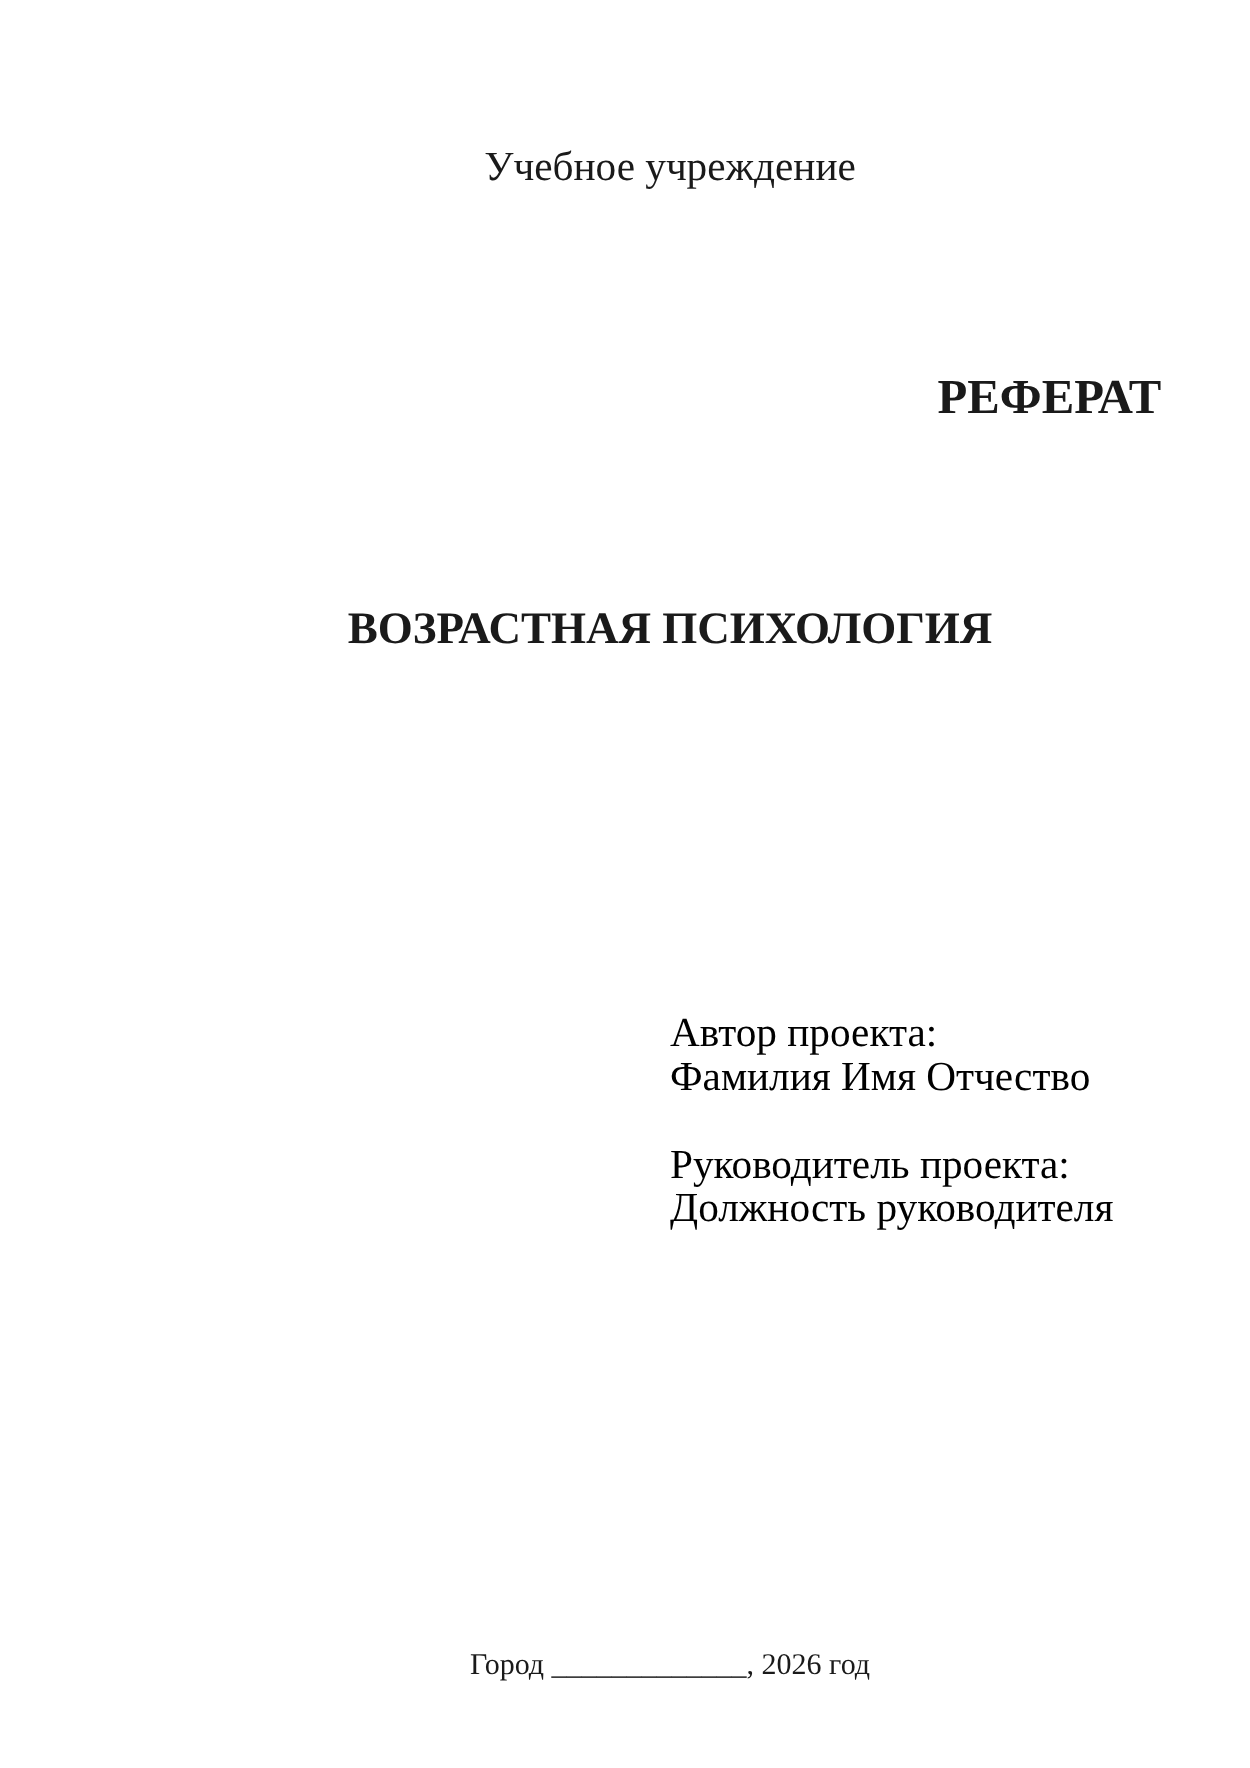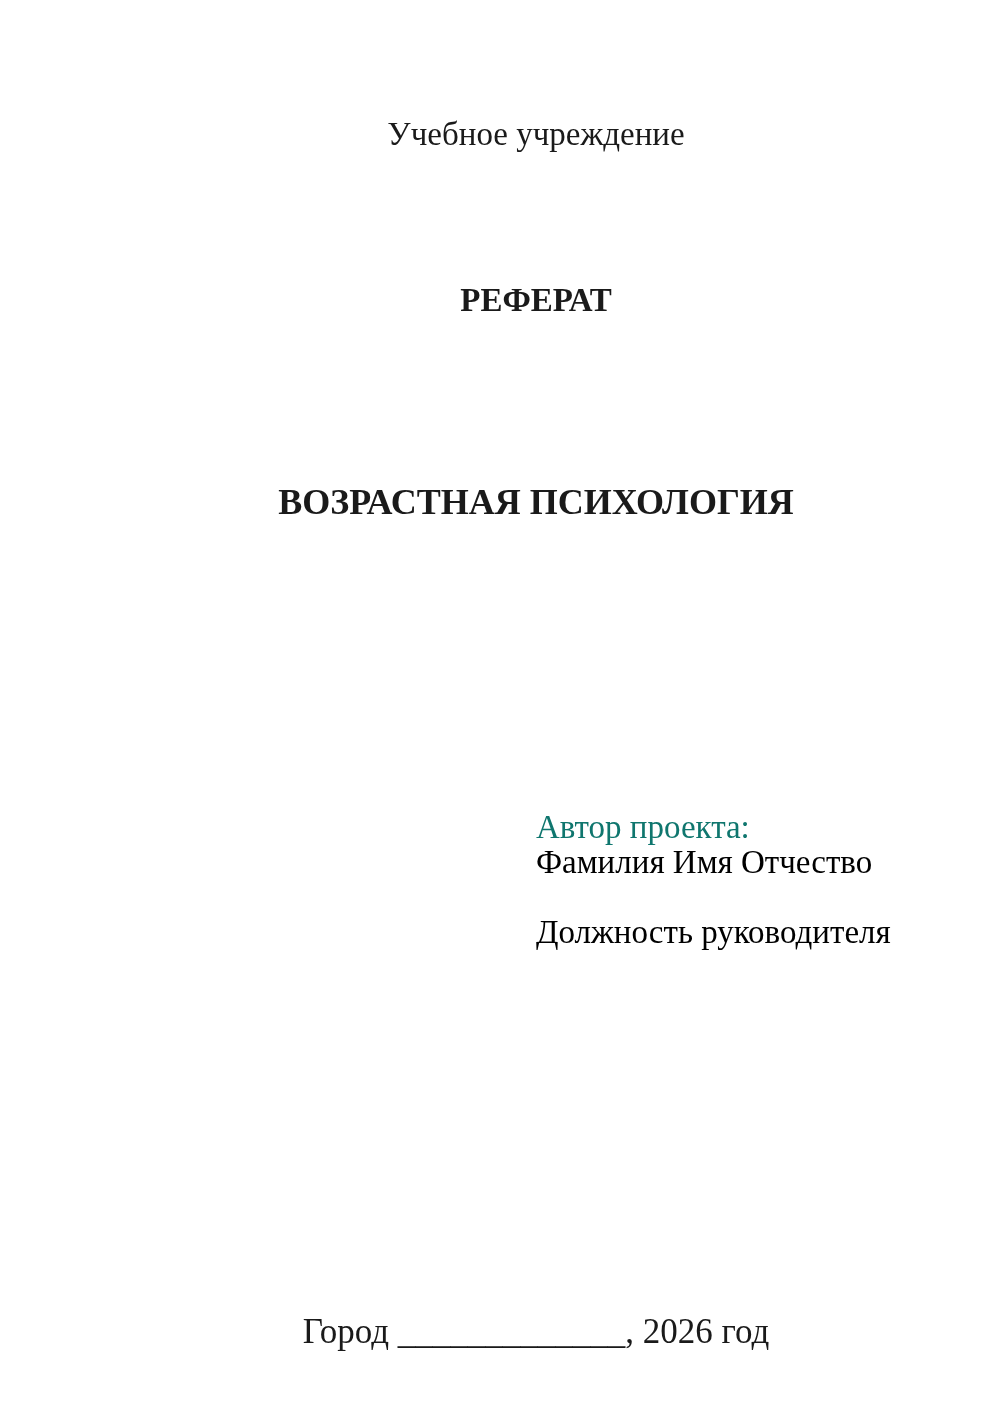--- a/index.html
+++ b/index.html
@@ -24,71 +24,73 @@
     right: 71px;
     text-align: center;
     white-space: nowrap;
   }
   .institution {
     top: 88px;
     font-size: 33px;
     line-height: 36px;
   }
   .doc-type {
-    top: 254px;
-    font-size: 33px;
+    top: 272px;
+    font-size: 39px;
     line-height: 36px;
     font-weight: bold;
+    text-align: right;
   }
   .main-title {
     top: 449px;
     font-size: 36px;
     line-height: 50px;
     font-weight: bold;
   }
   .credits {
     position: absolute;
     left: 536px;
     top: 782px;
     font-size: 33px;
     line-height: 35px;
     text-align: left;
     white-space: nowrap;
   }
   .credits .label {
-    color: #0f766e;
+    color: #000000;
   }
   .credits .placeholder {
     color: #000000;
   }
   .credits .supervisor-block {
     margin-top: 35px; 
   }
   .footer-line {
     top: 1286px;
-    font-size: 35px;
+    font-size: 24px;
     line-height: 36px;
   }
 </style>
 </head>
 <body>
 
 <div class="page">
 
   <div class="centered-block institution">Учебное учреждение</div>
 
   <div class="centered-block doc-type">РЕФЕРАТ</div>
 
   <div class="centered-block main-title">ВОЗРАСТНАЯ ПСИХОЛОГИЯ</div>
 
   <div class="credits">
     <div class="author-block">
       <div class="label">Автор проекта:</div>
       <div class="placeholder">Фамилия Имя Отчество</div>
     </div>
     <div class="supervisor-block">
+      <div class="label">Руководитель проекта:</div>
       <div class="placeholder">Должность руководителя</div>
     </div>
   </div>
 
   <div class="centered-block footer-line">Город _____________, 2026 год</div>
 
 </div>
 
 </body></html>

